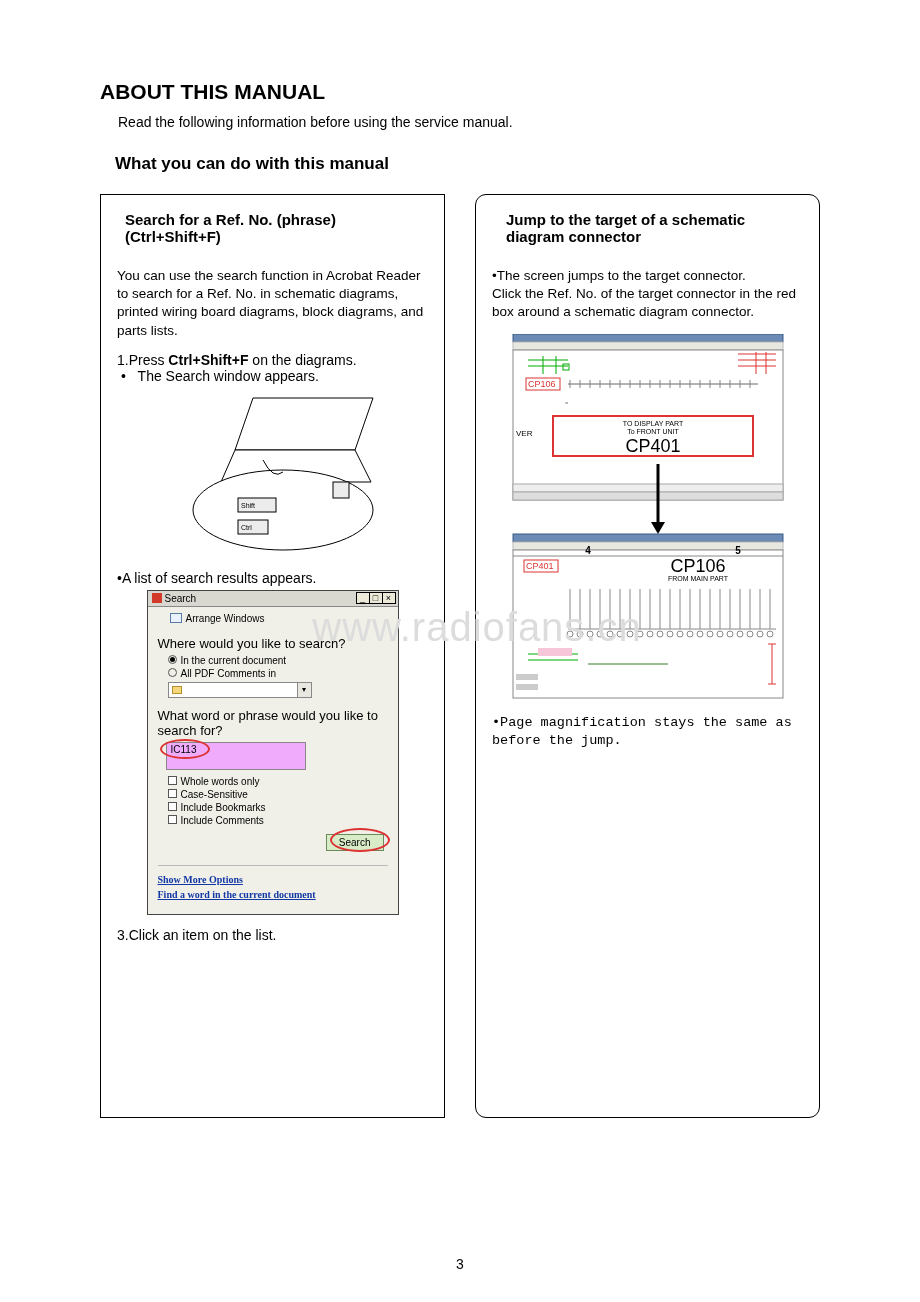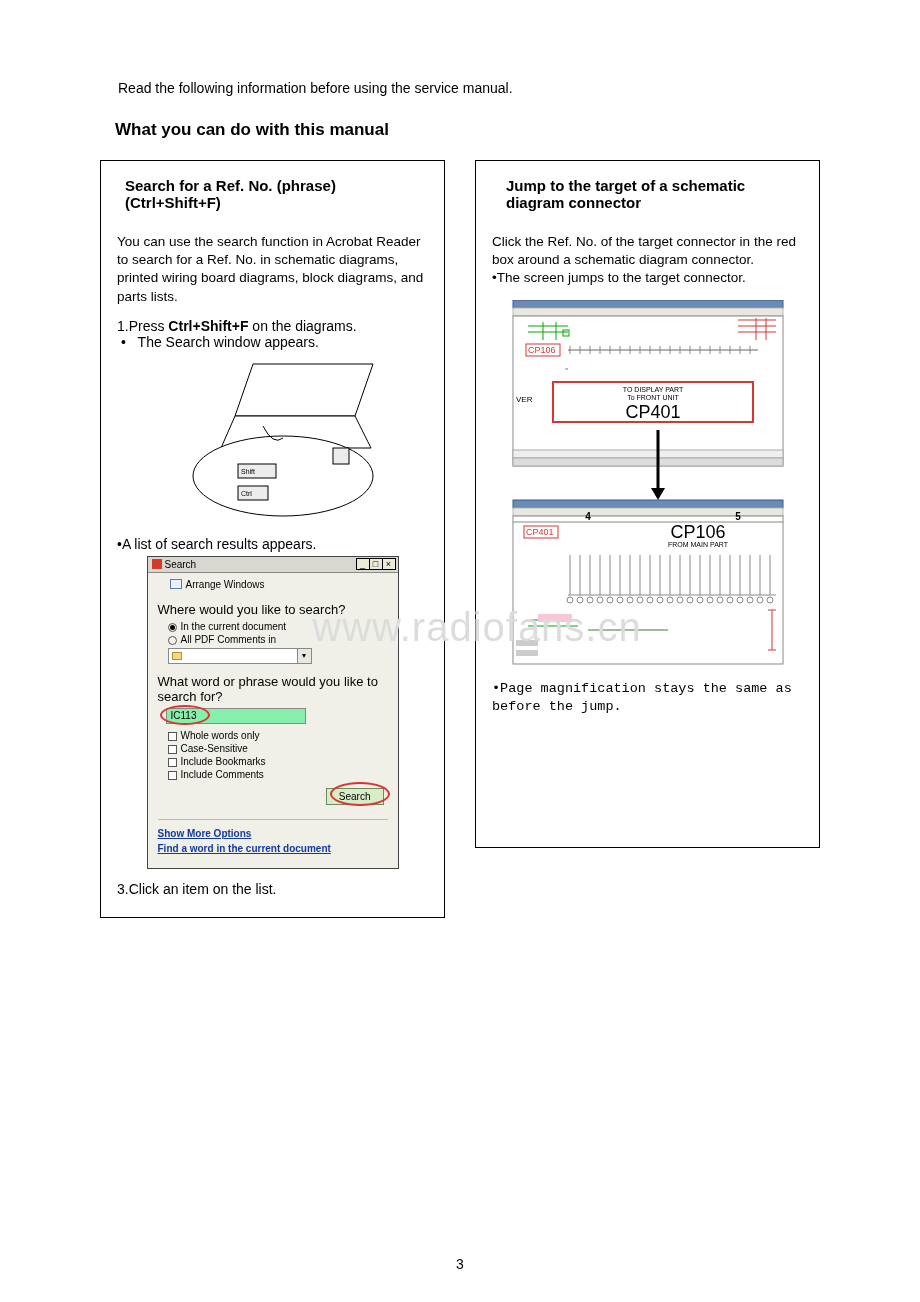--- a/index.html
+++ b/index.html
@@ -76,50 +76,50 @@
     padding: 1px 2px 1px 4px;
     height: 16px;
   }
   .sd-titlebar .t-left { display:flex; align-items:center; gap:3px; }
   .sd-titlebar .ticon { width:10px; height:10px; background:#d43a2a; }
   .sd-titlebar .tbtn { display:inline-block; width:14px; height:12px; border:1px solid #000; background:#ece9d8; margin-left:-1px; font-size:9px; line-height:10px; text-align:center; }
   .sd-body { padding: 6px 10px 10px 10px; }
   .sd-arrange { display:flex; align-items:center; gap:4px; margin-bottom:12px;padding-left:12px; }
   .sd-arrange .winicon { width:12px; height:10px; border:1px solid #5a7aa8; background:#eaf2ff; }
   .sd-section-label { font-size:13px; margin-bottom:4px; }
-  .radio-row, .check-row { display:flex; align-items:flex-end; gap:4px; margin:2px 0 2px 10px; font-size:10px; }
+  .radio-row, .check-row { display:flex; align-items:flex-start; gap:4px; margin:2px 0 2px 10px; font-size:10px; }
   .radio { width:9px; height:9px; border:1px solid #555; border-radius:50%; display:inline-flex; align-items:center; justify-content:center; }
   .radio.sel::after { content:""; width:5px; height:5px; background:#000; border-radius:50%; }
   .folder-select { margin:3px 0 10px 10px; display:flex; align-items:center; }
   .folder-box { display:flex; align-items:center; gap:3px; border:1px solid #888; background:#fff; width:130px; height:16px; padding:0 3px; }
   .folder-icon { width:10px; height:8px; background:#f6d77a; border:1px solid #b59030; }
   .dd-btn { width:14px; height:16px; border:1px solid #888; border-left:0; background:#e8e8e0; text-align:center; font-size:8px; line-height:14px; }
   .search-input-wrap { position:relative; margin: 3px 0 6px 8px; }
   .search-input {
-    width: 140px; height:16px; border:1px solid #888; background:#86efac;
+    width: 140px; height:28px; border:1px solid #888; background:#f0abfc;
     font-size:10px; padding:0 4px; line-height:14px;
   }
   .red-ellipse-input {
     position:absolute; left:-6px; top:-3px; width:50px; height:20px;
     border:2px solid #d33; border-radius:50%;
   }
   .check { width:9px; height:9px; border:1px solid #555; background:#fff; }
   .search-btn-row { position:relative; text-align:right; margin:8px 4px 4px 0; }
   .search-btn {
     display:inline-block; border:1px solid #6a8a5a; background:#d9ecc8;
     padding:2px 12px; font-size:10px;
   }
   .red-ellipse-btn {
     position:absolute; right:-6px; top:-6px; width:60px; height:24px;
     border:2px solid #d33; border-radius:50%;
   }
   .sd-links { border-top:1px solid #bbb; margin-top:14px; padding-top:8px; }
-  .sd-links a { color:#1238a6; text-decoration:underline; font-size:10px; display:block; margin-bottom:4px; font-weight:bold;}
-
-  .col-right { height: 688px; }
+  .sd-links a { color:#1238a6; text-decoration:underline; font-size:10px; display:block; margin-bottom:4px; font-weight:bold;font-family:Liberation Serif, serif;}
+
+  .col-right { height: 924px; border-radius: 11px; }
 
   
   .schem-wrap { margin: 12px 0 10px 0; }
   .schem-svg { display:block; margin:0 auto; }
 
   .watermark {
     position:absolute;
     top: 605px; left:0; width:920px;
     text-align:center;
     font-size:40px;
@@ -134,20 +134,21 @@
     position:absolute;
     bottom: 30px; left:0; width:920px;
     text-align:center;
     font-size:14px;
   }
 </style>
 </head>
 <body>
 
 <div class="page">
+  <h1>ABOUT THIS MANUAL</h1>
   <p class="intro">Read the following information before using the service manual.</p>
   <h2>What you can do with this manual</h2>
 
   <div class="columns">
 
     <div class="col">
       <div class="col-title">Search for a Ref. No. (phrase) (Ctrl+Shift+F)</div>
       <p>You can use the search function in Acrobat Reader to search for a Ref. No. in schematic diagrams, printed wiring board diagrams, block diagrams, and parts lists.</p>
 
       <div class="step">
@@ -245,22 +246,22 @@
             <a>Find a word in the current document</a>
           </div>
         </div>
       </div>
 
       <div class="step">3.Click an item on the list.</div>
     </div>
 
     <div class="col col-right">
       <div class="col-title" style="padding-left:14px;">Jump to the target of a schematic diagram connector</div>
+      <p>•The screen jumps to the target connector.</p>
       <p>Click the Ref. No. of the target connector in the red box around a schematic diagram connector.</p>
-      <p>•The screen jumps to the target connector.</p>
 
       <div class="schem-wrap">
         <svg class="schem-svg" width="280" height="370" viewBox="0 0 280 370">
 
           <rect x="5" y="0" width="270" height="8" fill="#6b8bb5" stroke="#3a5a88"></rect>
           <rect x="5" y="8" width="270" height="8" fill="#e8e8e0" stroke="#bbb"></rect>
 
           <rect x="5" y="16" width="270" height="150" fill="#fff" stroke="#888"></rect>
 
           <g stroke="#0a0" stroke-width="1">

